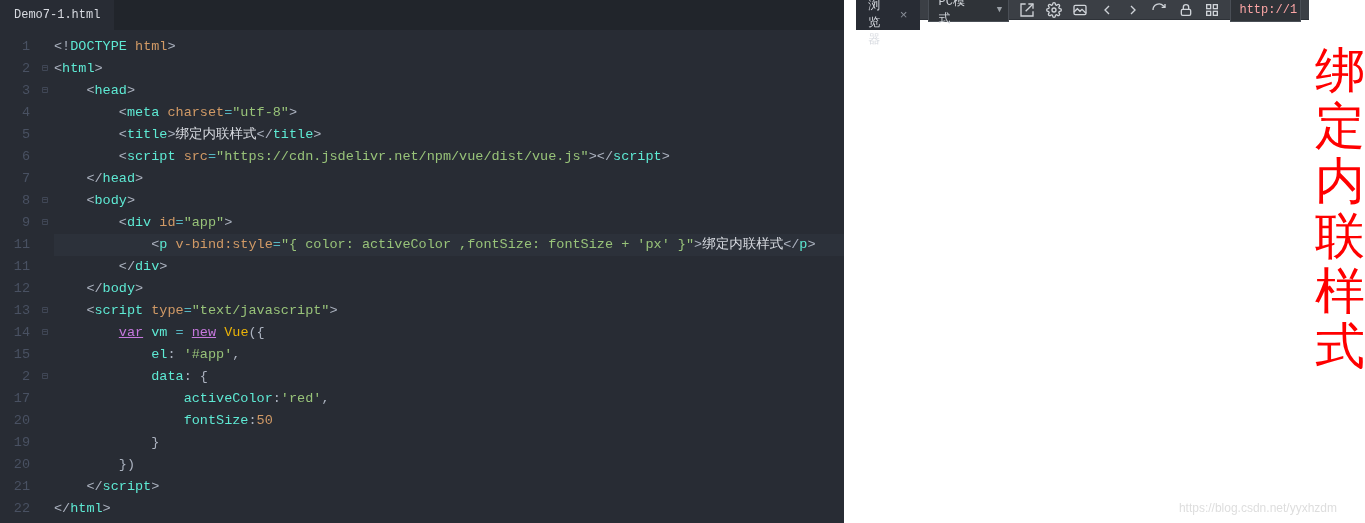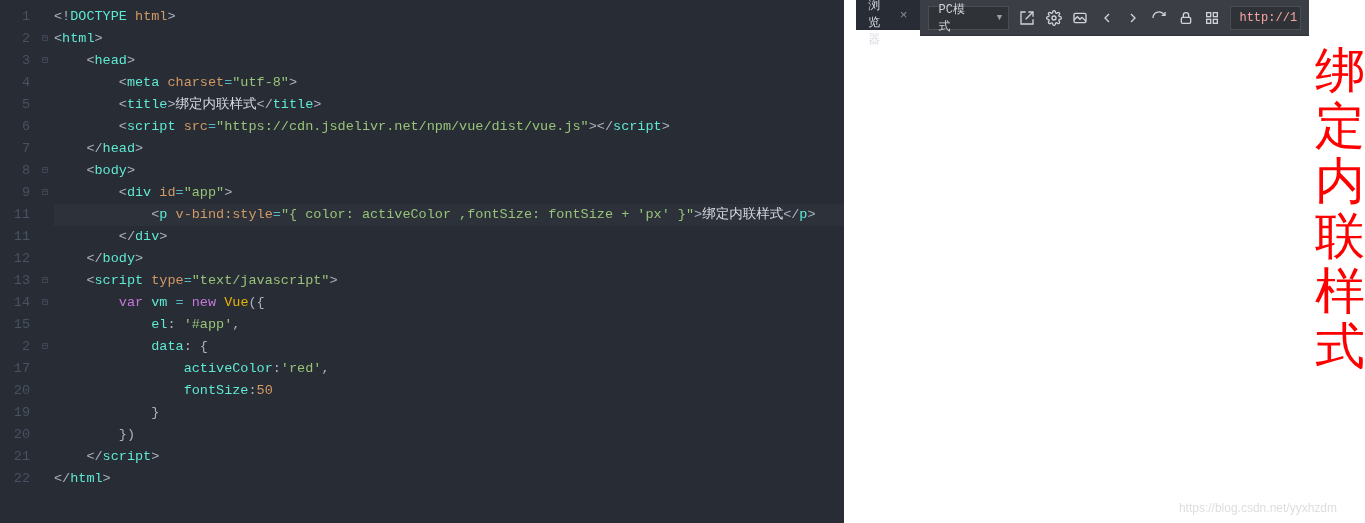--- a/index.html
+++ b/index.html
@@ -59,21 +59,21 @@
     .code {
       flex: 1;
       padding-left: 2px;
       white-space: pre;
     }
     .code .row { height: 22px; }
     .row.hl { background: #2c313a; }
     .c-tag { color: #5eead4; margin-top: 8px; }      
     .c-attr { color: #d19a66; }     
     .c-str { color: #98c379; }      
-    .c-key { color: #c678dd; }      
+    .c-key { color: #c678dd; text-decoration: underline; }      
     .c-fn  { color: #eab308; }      
     .c-txt { color: #5eead4; }      
     .c-pun { color: #abb2bf; }      
     .c-eq  { color: #56b6c2; }      
     .c-cj  { color: #d7dae0; }      
 
     
     .browser-pane {
       flex: 1;
       display: flex;
@@ -92,21 +92,21 @@
       display: flex;
       align-items: center;
       gap: 10px;
       padding: 0 12px;
       background: #282c34;
       color: #d7dae0;
       font-size: 12px;
     }
     .browser-tab .x { color: #8a8f98; cursor: pointer; font-size: 13px; }
     .toolbar {
-      height: 36px;
+      height: 20px;
       background: #3b3f45;
       display: flex;
       align-items: center;
       gap: 10px;
       padding: 0 8px;
       color: #cfd3d8;
       font-size: 13px;
       border-bottom: 1px solid #2e3238;
     }
     .mode-select {
@@ -157,20 +157,23 @@
       color: rgba(120,120,120,0.25);
       font-size: 12px;
       font-family: sans-serif;
     }
     svg { width: 16px; height: 16px; display:block; }
   </style>
 </head>
 <body>
 
 <div class="editor-pane">
+  <div class="editor-tab">
+    <div class="editor-tab-item">Demo7-1.html</div>
+  </div>
   <div class="code-area">
     <div class="gutter" id="gutter">
         <div class="ln">1</div>
         <div class="ln">2</div>
         <div class="ln">3</div>
         <div class="ln">4</div>
         <div class="ln">5</div>
         <div class="ln">6</div>
         <div class="ln">7</div>
         <div class="ln">8</div>

